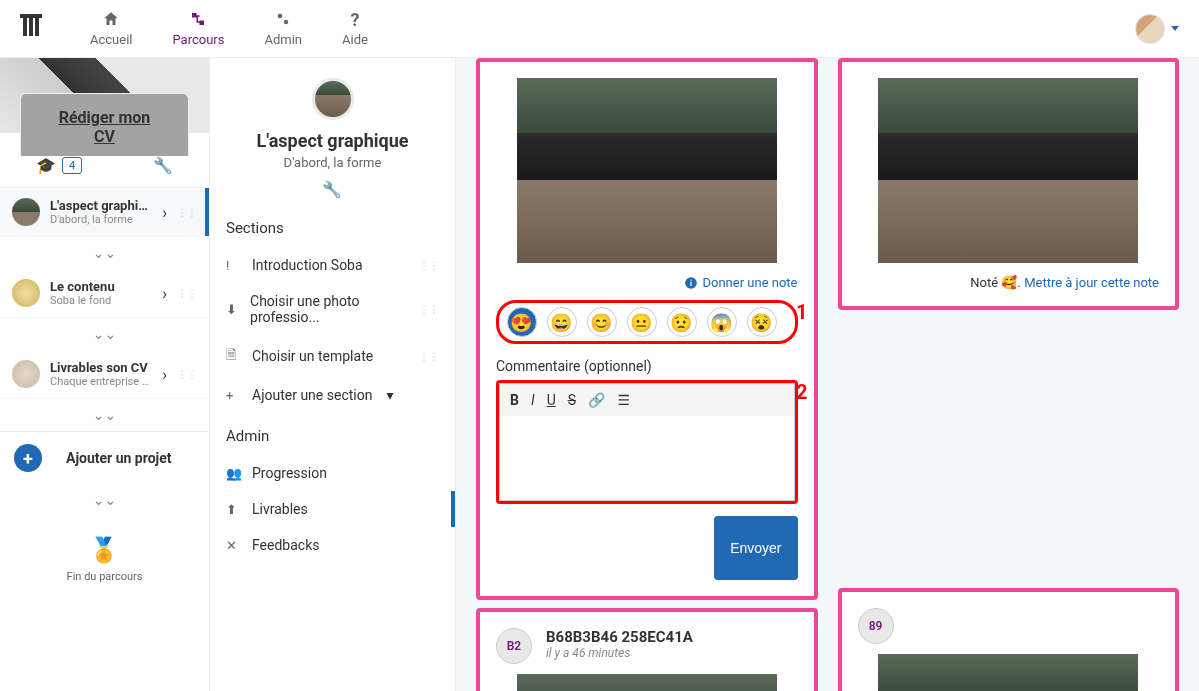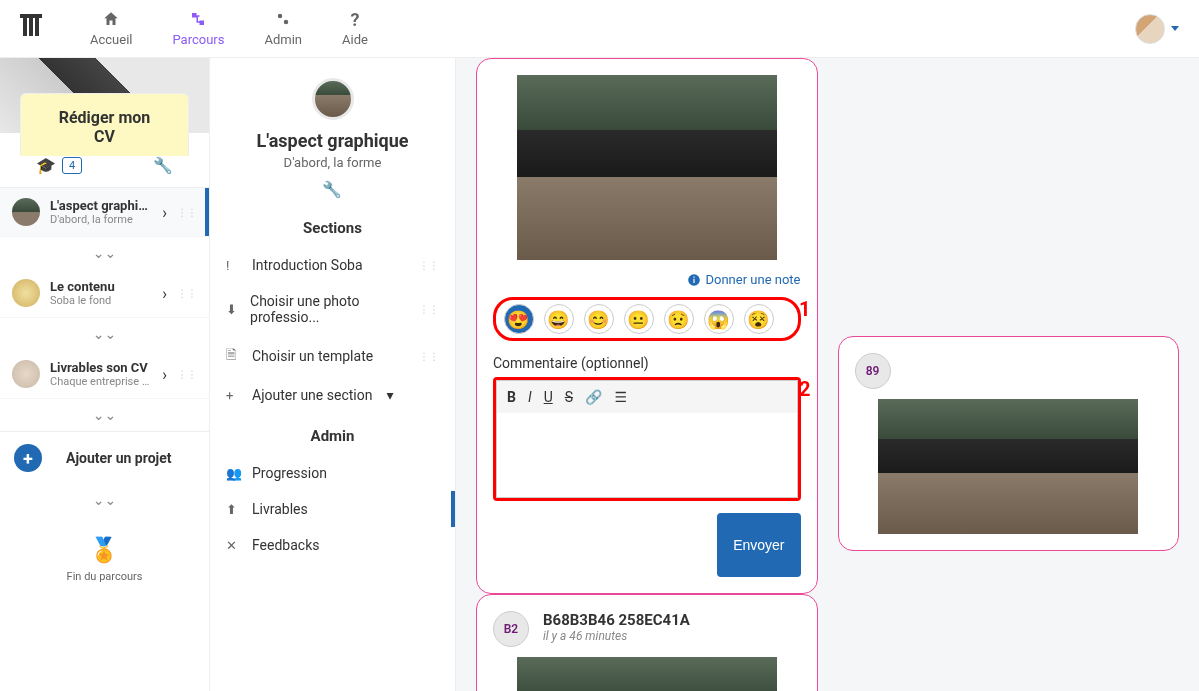--- a/index.html
+++ b/index.html
@@ -5,36 +5,36 @@
     * { box-sizing: border-box; margin: 0; padding: 0; }
     body { font-family: -apple-system, BlinkMacSystemFont, "Segoe UI", Roboto, sans-serif; background: #fff; color: #333; }
     
     
     .topnav { height: 58px; display: flex; align-items: center; padding: 0 20px; border-bottom: 1px solid #eee; }
     .logo { width: 30px; height: 30px; position: relative; margin-right: 40px; }
     .logo::before { content: ""; position: absolute; top: 0; left: 0; width: 22px; height: 4px; background: #333; }
     .logo::after { content: ""; position: absolute; top: 0; left: 3px; width: 4px; height: 22px; background: #333; box-shadow: 6px 0 0 #333, 12px 0 0 #333; }
     .nav-items { display: flex; gap: 40px; }
     .nav-item { display: flex; flex-direction: column; align-items: center; gap: 4px; font-size: 13px; color: #666; cursor: pointer; }
-    .nav-item.active { color: #8b5cf6; }
+    .nav-item.active { color: #701a75; }
     .nav-icon { width: 18px; height: 18px; display: flex; align-items: center; justify-content: center; }
     .nav-icon svg { width: 18px; height: 18px; }
     .nav-spacer { flex: 1; }
     .avatar-dropdown { display: flex; align-items: center; gap: 6px; cursor: pointer; }
     .avatar-img { width: 30px; height: 30px; border-radius: 50%; background: linear-gradient(135deg,#d4a574 40%,#e8d5c0 40%); border: 1px solid #ddd; }
     .caret { width: 0; height: 0; border-left: 4px solid transparent; border-right: 4px solid transparent; border-top: 5px solid #2169b3; }
     
     
     .main-layout { display: flex; height: calc(100vh - 58px); }
     
     
     .sidebar1 { width: 210px; background: #fff; border-right: 1px solid #eee; overflow-y: auto; }
     .cv-header { position: relative; height: 75px; overflow: hidden; }
     .cv-bg { position: absolute; inset: 0; background: linear-gradient(45deg,#e8e8e8 0%,#ccc 40%,#333 40%,#444 60%,#e8e8e8 60%); }
-    .cv-title-card { position: relative; margin: -40px 20px 0; background: #fef9c3; border-radius: 6px 6px 0 0; padding: 14px 28px 10px; border: 1px solid #eee; border-bottom: none; }
+    .cv-title-card { position: relative; margin: -40px 20px 0; background: #a3a3a3; border-radius: 6px 6px 0 0; padding: 14px 28px 10px; border: 1px solid #eee; border-bottom: none; text-decoration: underline; }
     .cv-title { font-size: 16px; font-weight: 700; text-align: center; }
     .cv-badges { display: flex; justify-content: space-between; align-items: center; padding: 0 36px 12px; border-bottom: 1px solid #eee; }
     .grad-badge { display: flex; align-items: center; gap: 6px; color: #2169b3; }
     .grad-badge .count { border: 1px solid #2169b3; border-radius: 3px; padding: 1px 6px; font-size: 11px; }
     .wrench-badge { color: #2169b3; }
     .sb1-item { display: flex; align-items: center; padding: 10px 12px; gap: 10px; cursor: pointer; border-bottom: 1px solid #f5f5f5; position: relative; }
     .sb1-item.active { background: #f8f9fa; }
     .sb1-item.active::after { content: ""; position: absolute; right: 0; top: 0; bottom: 0; width: 4px; background: #2169b3; }
     .sb1-thumb { width: 28px; height: 28px; border-radius: 50%; background: #888; overflow: hidden; flex-shrink: 0; }
     .sb1-text { flex: 1; min-width: 0; }
@@ -49,30 +49,30 @@
     .end-course { text-align: center; padding: 20px 0; }
     .laurel { font-size: 24px; }
     .end-text { font-size: 11px; color: #666; margin-top: 6px; text-align: center; }
     
     
     .sidebar2 { width: 246px; background: #fff; padding: 20px 16px; border-right: 1px solid #eee; }
     .sb2-avatar { width: 42px; height: 42px; border-radius: 50%; margin: 0 auto 10px; background: linear-gradient(180deg,#5a6b5a 0%,#3a4a3a 40%,#8a7a6a 40%,#6a5a4a 100%); border: 3px solid #e8e8e8; }
     .sb2-title { font-size: 18px; font-weight: 700; text-align: center; }
     .sb2-sub { font-size: 13px; color: #666; text-align: center; margin-top: 4px; }
     .sb2-wrench { text-align: center; color: #2169b3; margin-top: 10px; margin-bottom: 20px; }
-    .sb2-section-title { font-size: 15px; font-weight: 700; margin: 14px 0 10px; text-align: center; }
+    .sb2-section-title { font-size: 15px; font-weight: 400; margin: 14px 0 10px; }
     .sb2-item { display: flex; align-items: center; gap: 12px; padding: 10px 0; font-size: 14px; cursor: pointer; position: relative; }
     .sb2-item-icon { width: 14px; color: #666; font-size: 13px; }
     .sb2-item-drag { color: #ccc; font-size: 10px; margin-left: auto; }
     .sb2-item.active::after { content: ""; position: absolute; right: -16px; top: 0; bottom: 0; width: 4px; background: #2169b3; }
     
     
     .content { flex: 1; background: #f5f6f7; padding: 0 20px 20px; overflow-y: auto; display: flex; gap: 20px; }
     .col { flex: 1; min-width: 0; }
-    .card { background: #fff; border: 1px solid #ec4899; border-radius: 15px; padding: 16px; margin-bottom: 0; }
+    .card { background: #fff; border: 4px solid #ec4899; border-radius: 4px; padding: 16px; margin-bottom: 8px; }
     .photo { width: 260px; height: 185px; margin: 0 auto 12px; background: linear-gradient(180deg,#5a6b5a 0%,#3a4a3a 30%,#2a2a2a 30%,#1a1a1a 55%,#8a7a6a 55%,#6a5a4a 100%); display: block; }
     .give-note { color: #2169b3; font-size: 13px; text-align: right; display: flex; align-items: center; justify-content: flex-end; gap: 4px; }
     .give-note svg { width: 14px; height: 14px; }
     .red-callout { position: relative; }
     .red-callout::after { content: attr(data-num); position: absolute; right: -10px; top: 0; color: #ff0000; font-size: 20px; font-weight: 700; }
     .emoji-row { display: flex; gap: 10px; margin: 10px 0 14px; border: 3px solid #ff0000; border-radius: 20px; padding: 4px 8px; position: relative; }
     .emoji-btn { width: 30px; height: 30px; border-radius: 50%; border: 1px solid #ccc; background: #fff; display: flex; align-items: center; justify-content: center; font-size: 18px; cursor: pointer; }
     .emoji-btn.selected { background: #2169b3; }
     .comment-label { font-size: 14px; margin-bottom: 6px; }
     .toolbar { display: flex; gap: 12px; padding: 8px 10px; border: 1px solid #ccc; border-bottom: none; background: #f5f5f5; }
@@ -283,20 +283,28 @@
           <div>
             <div class="entry-title">B68B3B46 258EC41A</div>
             <div class="entry-time">il y a 46 minutes</div>
           </div>
         </div>
         <div class="photo-small"></div>
       </div>
     </div>
 
     <div class="col">
+      <div class="card">
+        <div class="photo"></div>
+        <div class="noted">
+          <span class="noted-label">Noté</span>
+          <span>🥰</span>.
+          <span>Mettre à jour cette note</span>
+        </div>
+      </div>
 
       <div class="card" style="margin-top:278px;">
         <div class="entry-header">
           <div class="entry-avatar">89</div>
         </div>
         <div class="photo-small"></div>
       </div>
     </div>
   </div>
 </div>

